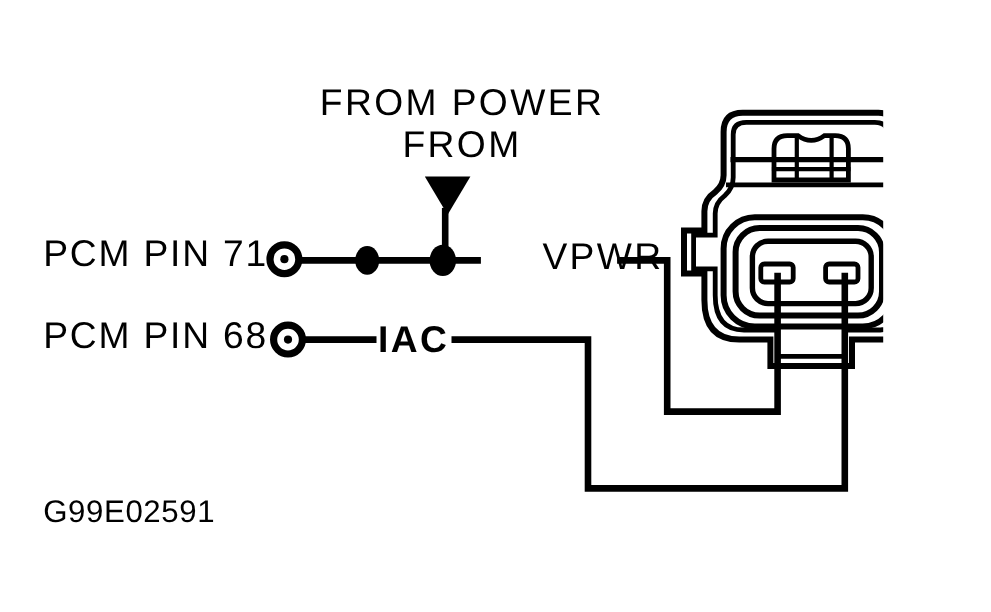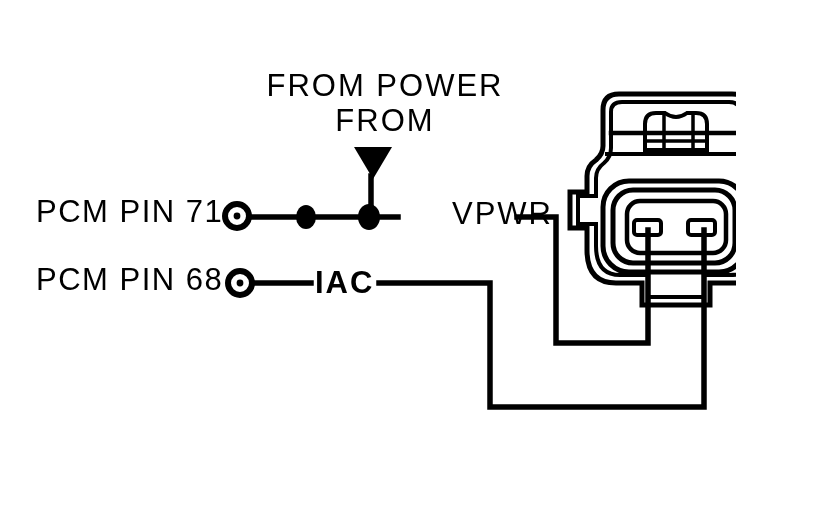--- a/index.html
+++ b/index.html
@@ -88,13 +88,14 @@
   </div>
 
   <div class="t pin-label" style="left:36px;top:197px;">PCM PIN 71</div>
 
   <div class="t signal-label" style="left:408px;top:198px;margin-left:44px;">VPWR</div>
 
   <div class="t pin-label" style="left:36px;top:265px;">PCM PIN 68</div>
 
   <div class="t signal-label" style="left:315px;top:267px;font-weight:bold;">IAC</div>
 
+  <div class="t fig-id" style="left:36px;top:412px;">G99E02591</div>
 </div>
 
 </body></html>

